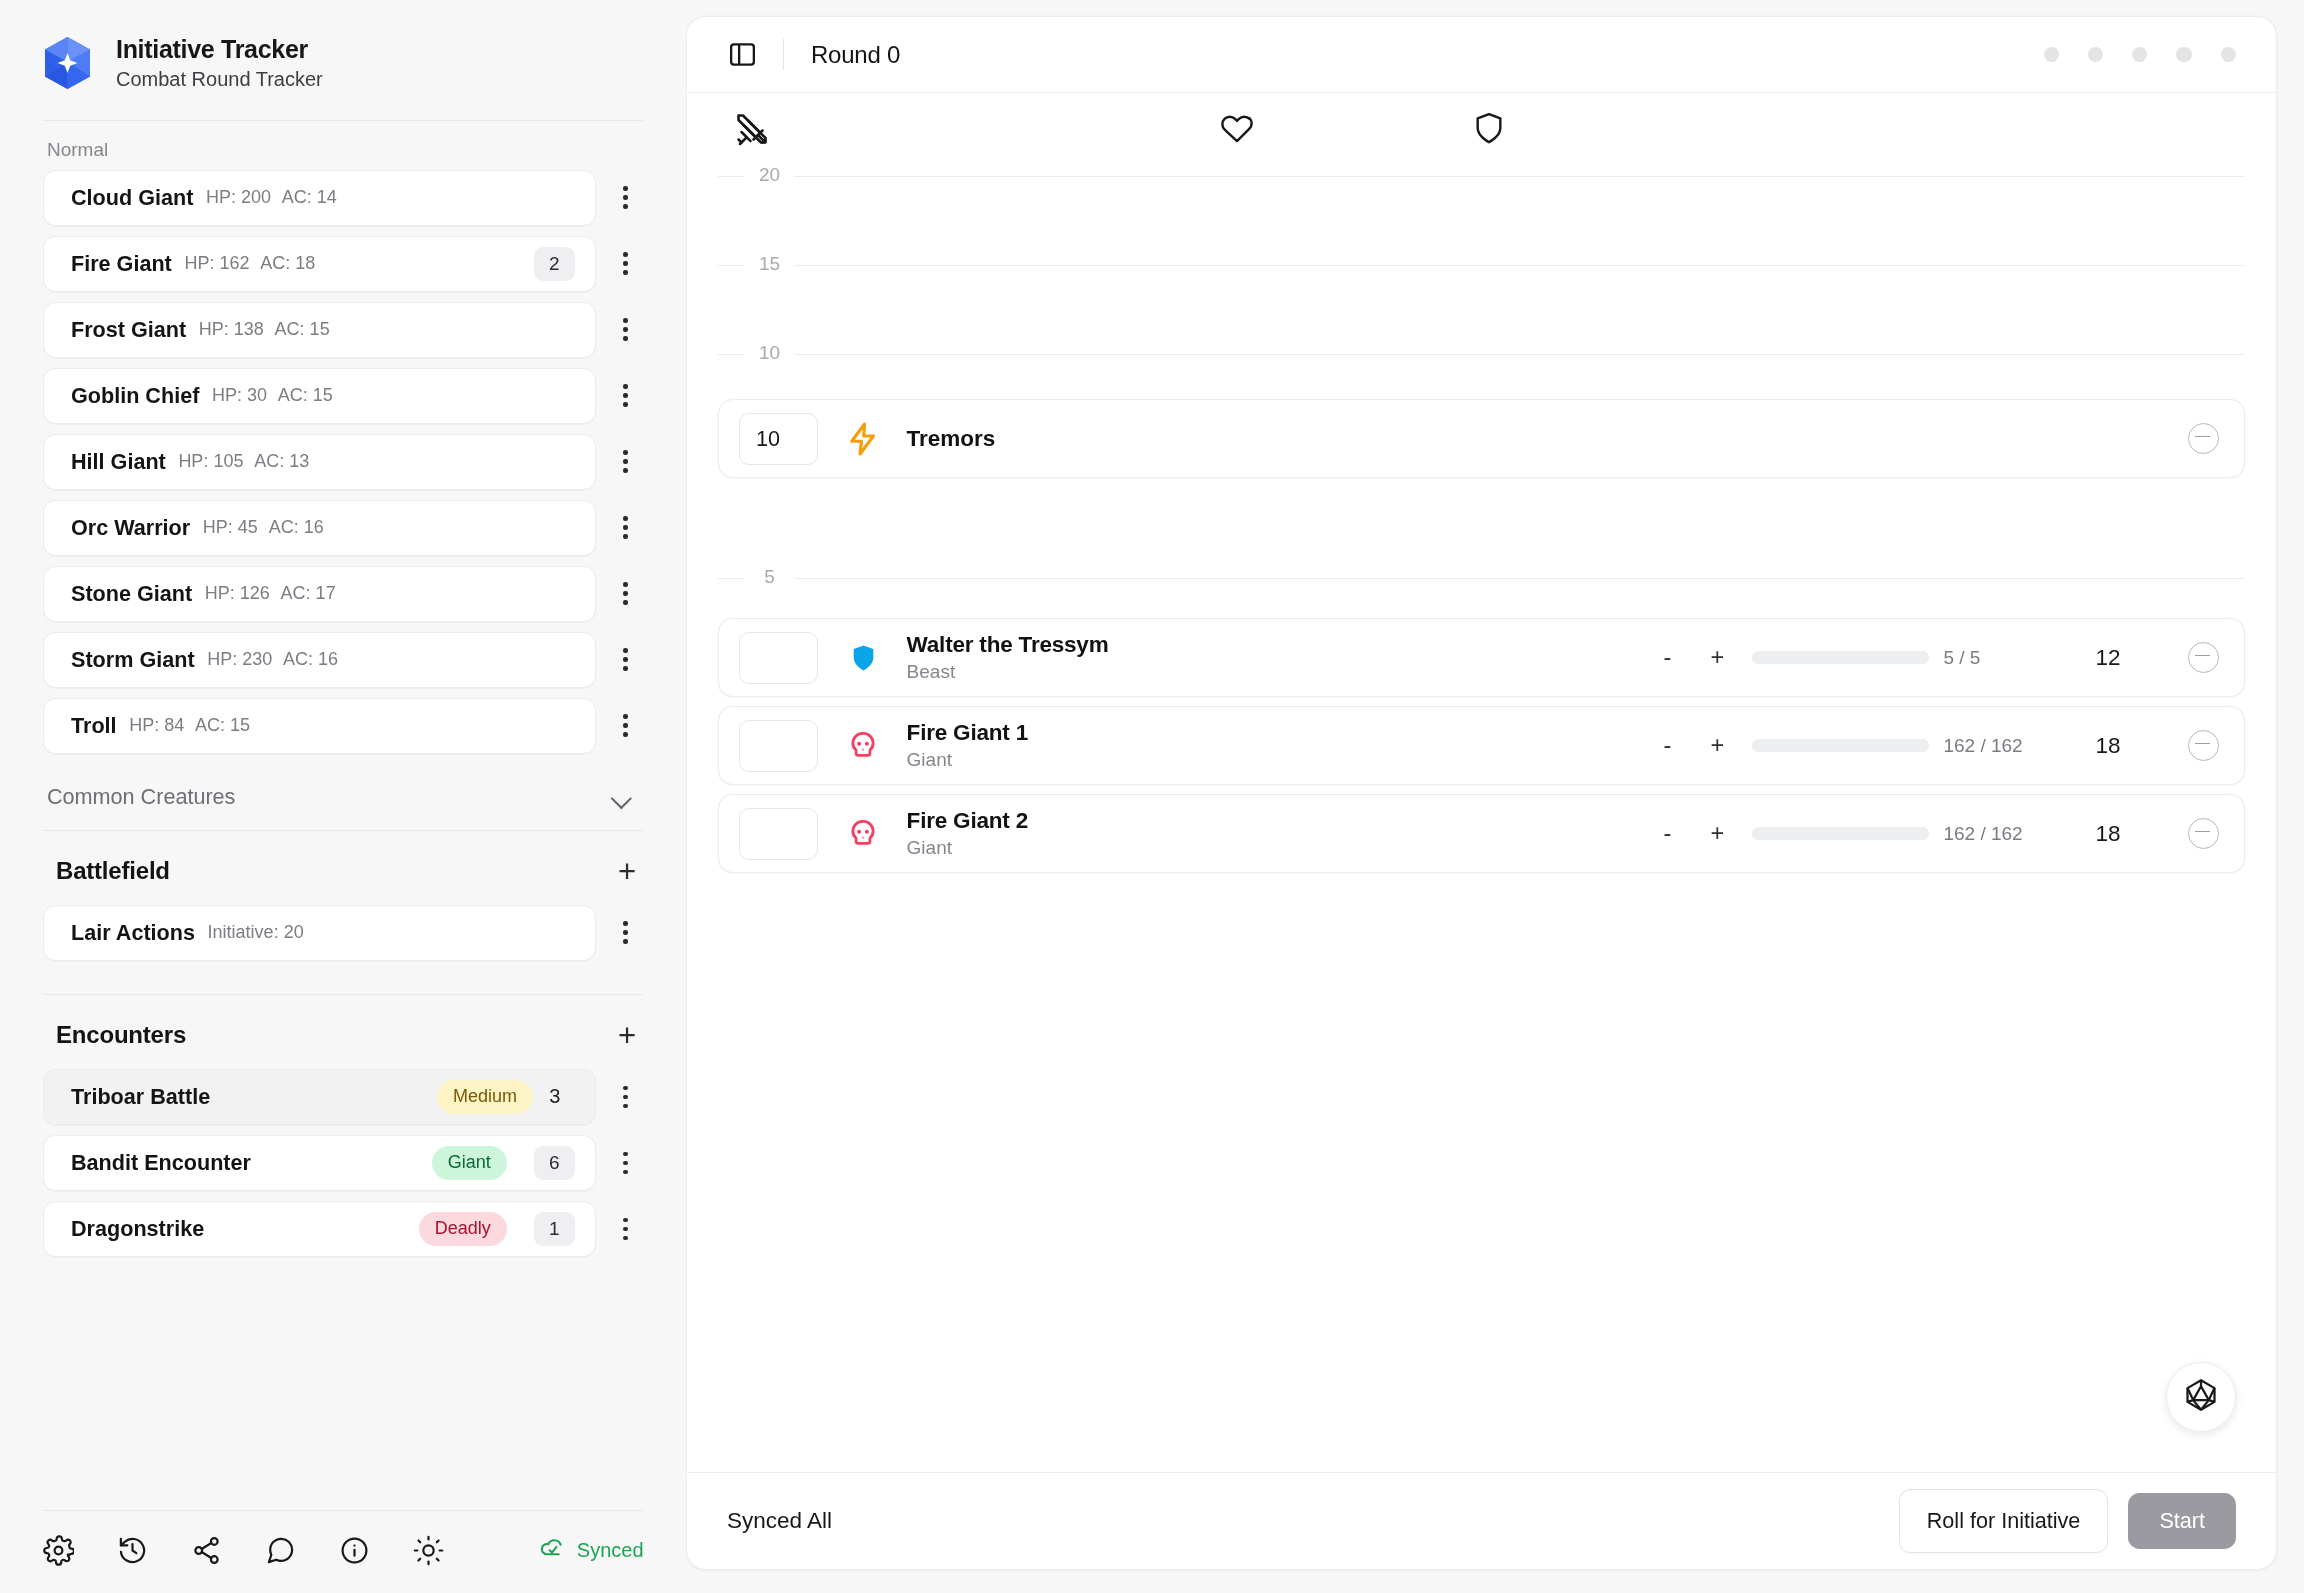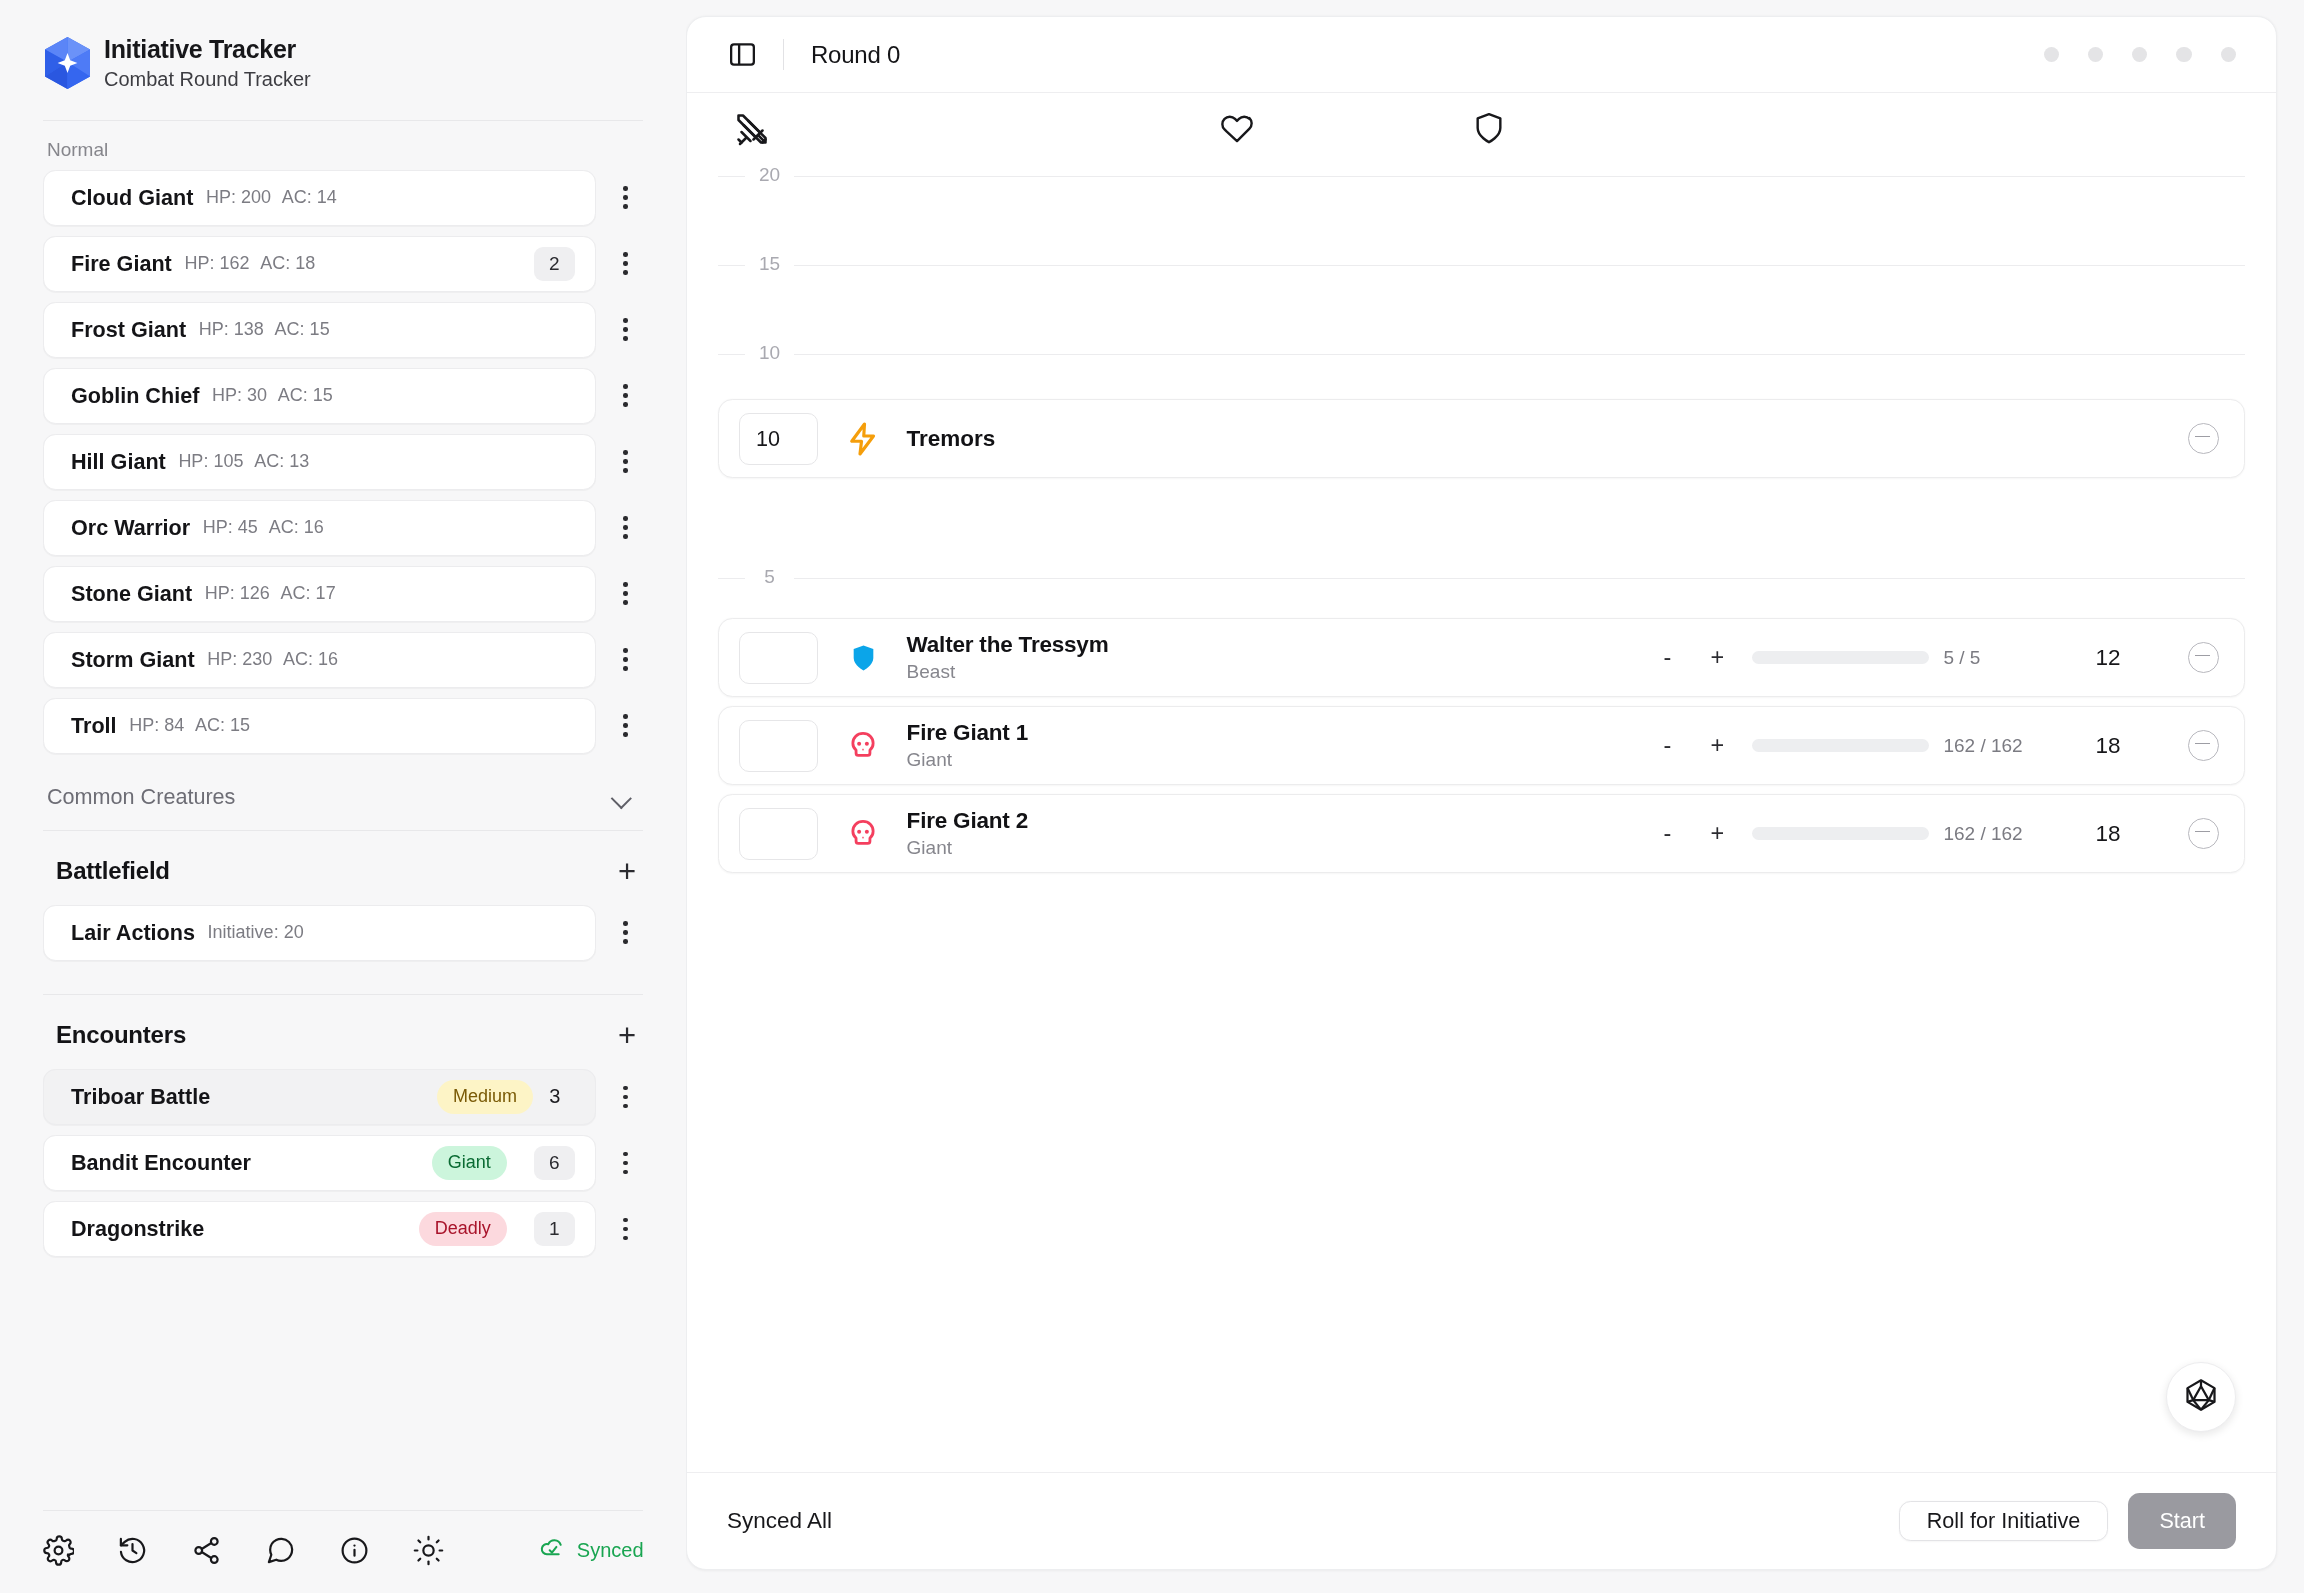--- a/index.html
+++ b/index.html
@@ -14,21 +14,21 @@
 
   
   .sidebar {
     width: 686px; height: 1593px;
     background: #f7f7f8;
     display: flex; flex-direction: column;
     padding: 0 0 0 0;
     position: relative;
   }
   .brand {
-    display: flex; align-items: center; gap: 12px;
+    display: flex; align-items: center; gap: 24px;
     padding: 34px 43px 27px 43px;
   }
   .brand-logo { width: 49px; height: 54px; flex: 0 0 auto; position: relative; }
   .brand-text-title {
     font-size: 25px; font-weight: 700; color: #17171a; letter-spacing: -0.3px;
     line-height: 1.2;
   }
   .brand-text-sub {
     font-size: 20px; color: #3d3d42; line-height: 1.35; margin-top: 1.8px;
   }
@@ -208,21 +208,21 @@
     display: flex; align-items: center; justify-content: center; cursor: pointer;
   }
 
   .panel-foot {
     height: 97px; border-top: 0.9px solid #eeeef0;
     display: flex; align-items: center; padding: 0 40px;
   }
   .clear-all { font-size: 22.5px; color: #18181b; cursor: pointer; }
   .foot-right { margin-left: auto; display: flex; align-items: center; gap: 20px; }
   .btn-outline {
-    height: 40px; border: 0.9px solid #e3e3e6; border-radius: 11.7px;
+    height: 64px; border: 0.9px solid #e3e3e6; border-radius: 11.7px;
     background: #fff; font-size: 21.6px; color: #18181b;
     padding: 0 27px; display: flex; align-items: center; cursor: pointer;
     box-shadow: 0 0.9px 1.8px rgba(16,16,20,0.04);
   }
   .btn-start {
     height: 56px; border-radius: 11.7px; background: #9a9aa0;
     font-size: 21.6px; color: #ffffff; padding: 0 31px;
     display: flex; align-items: center; cursor: pointer; border: none;
   }
 </style>

